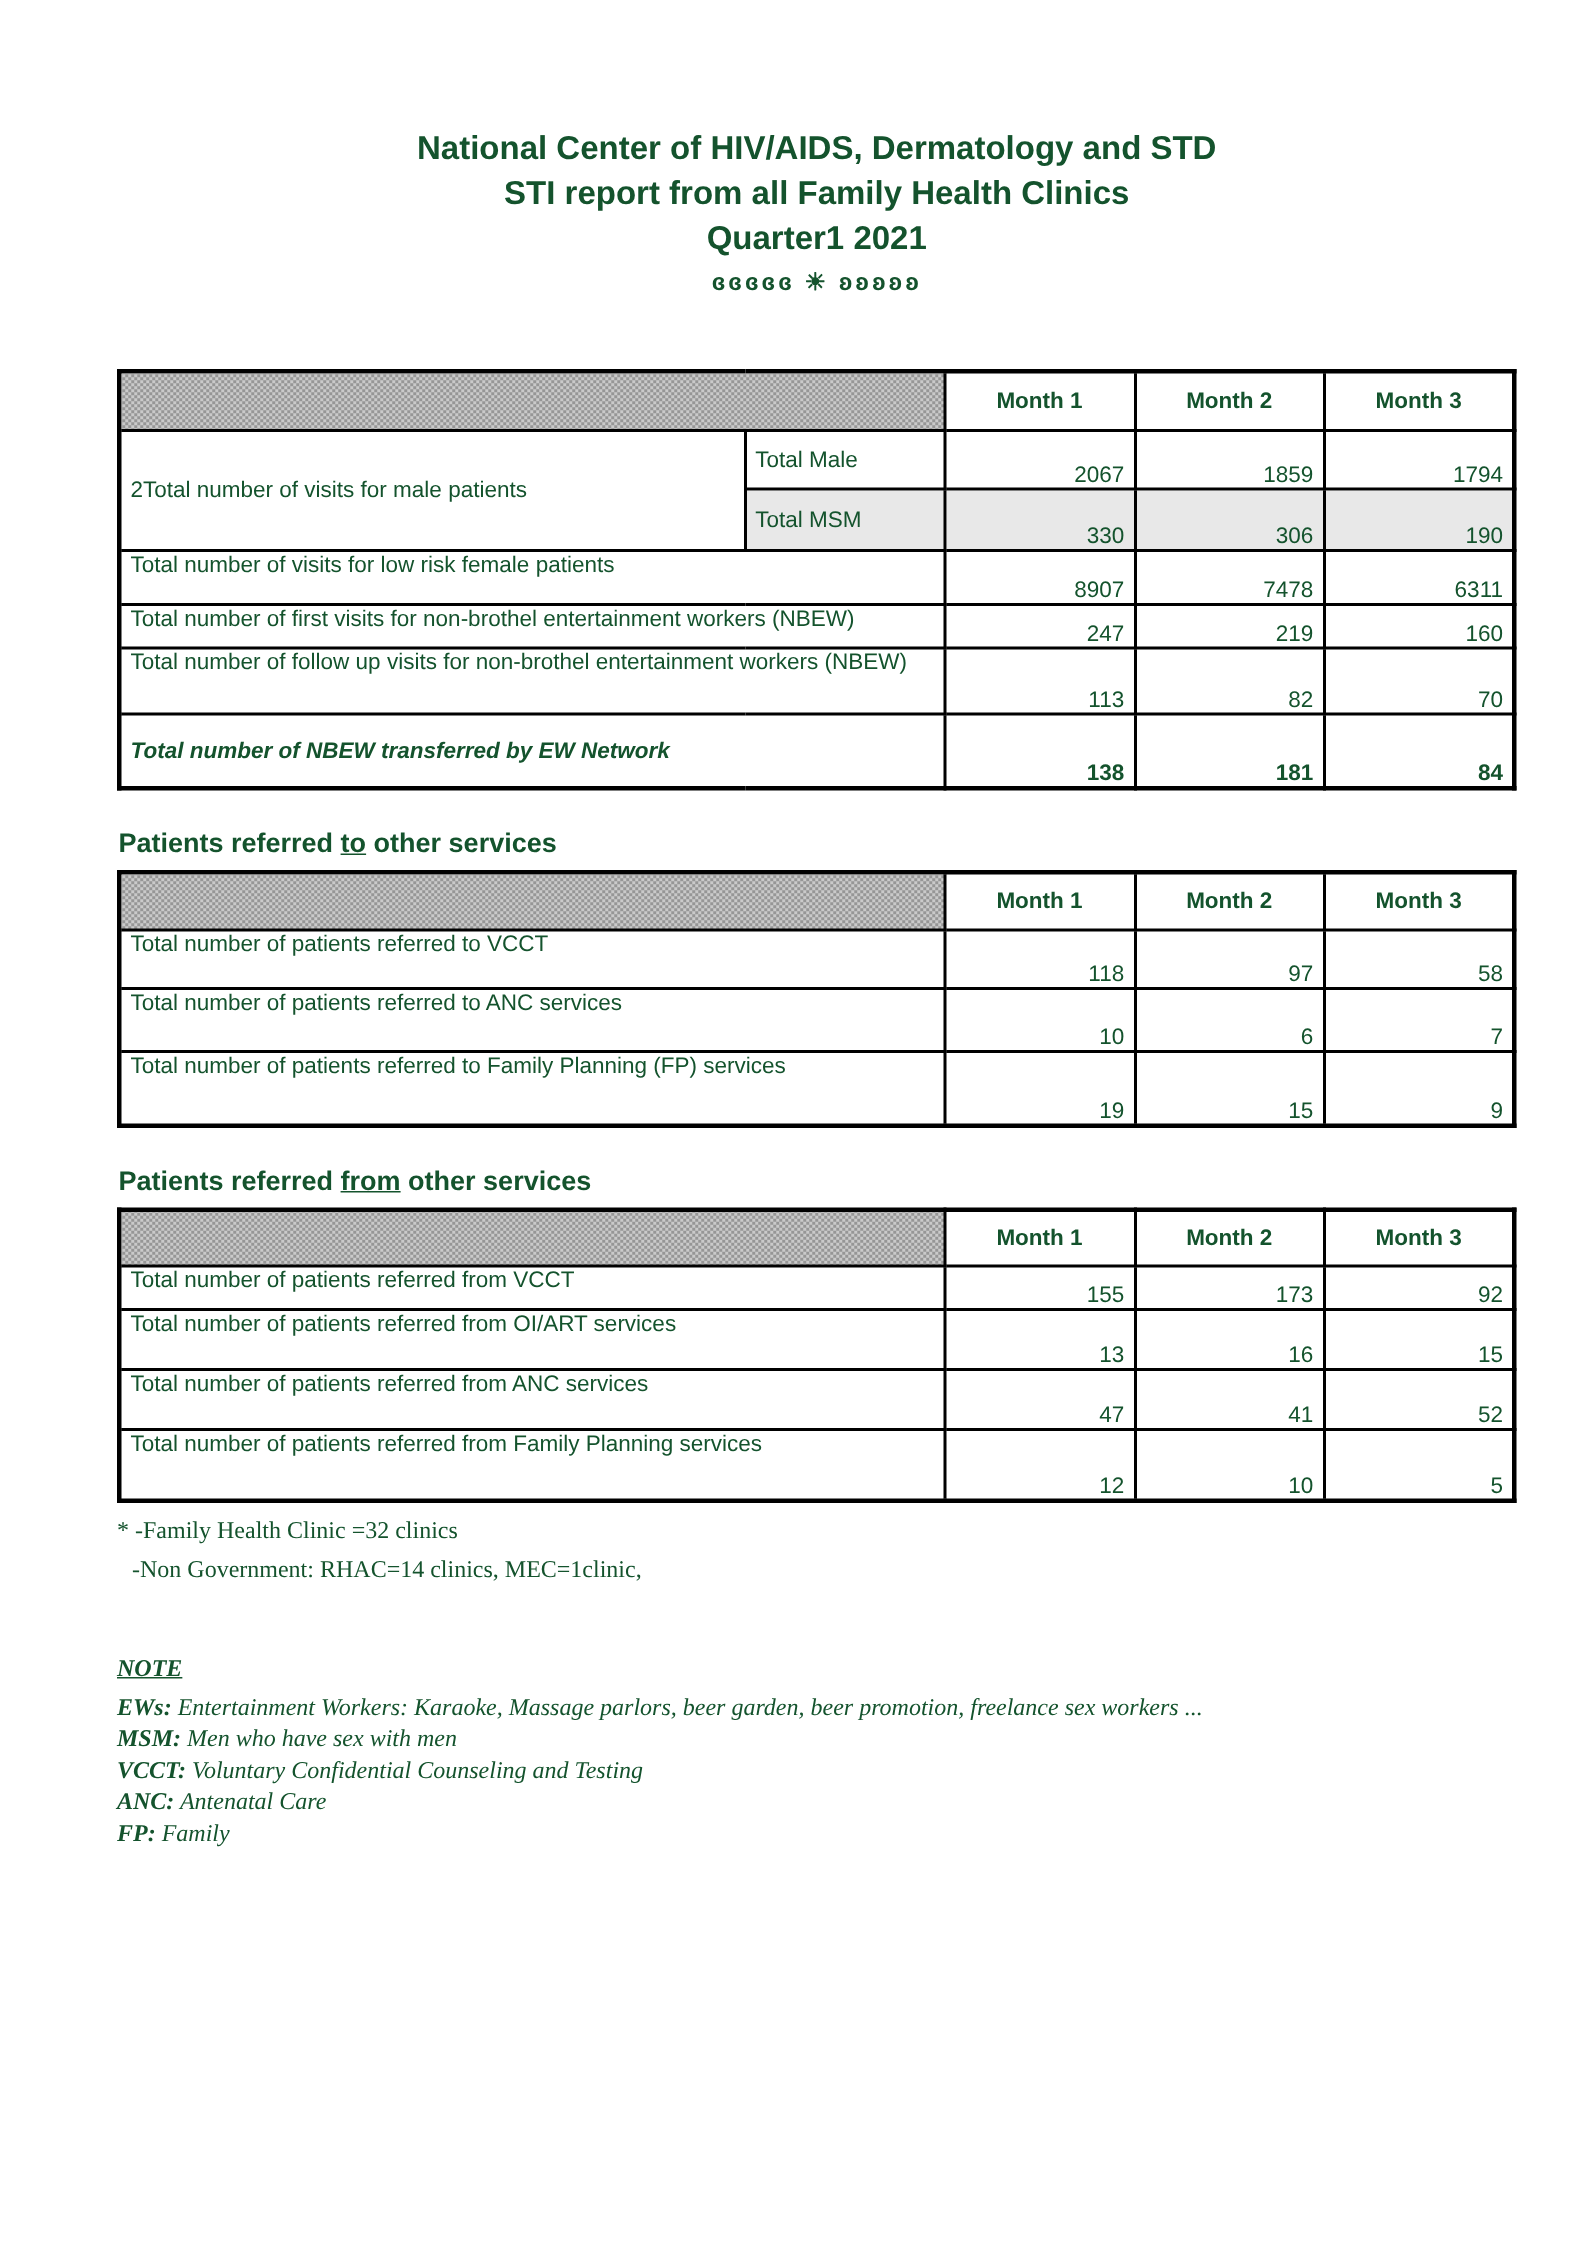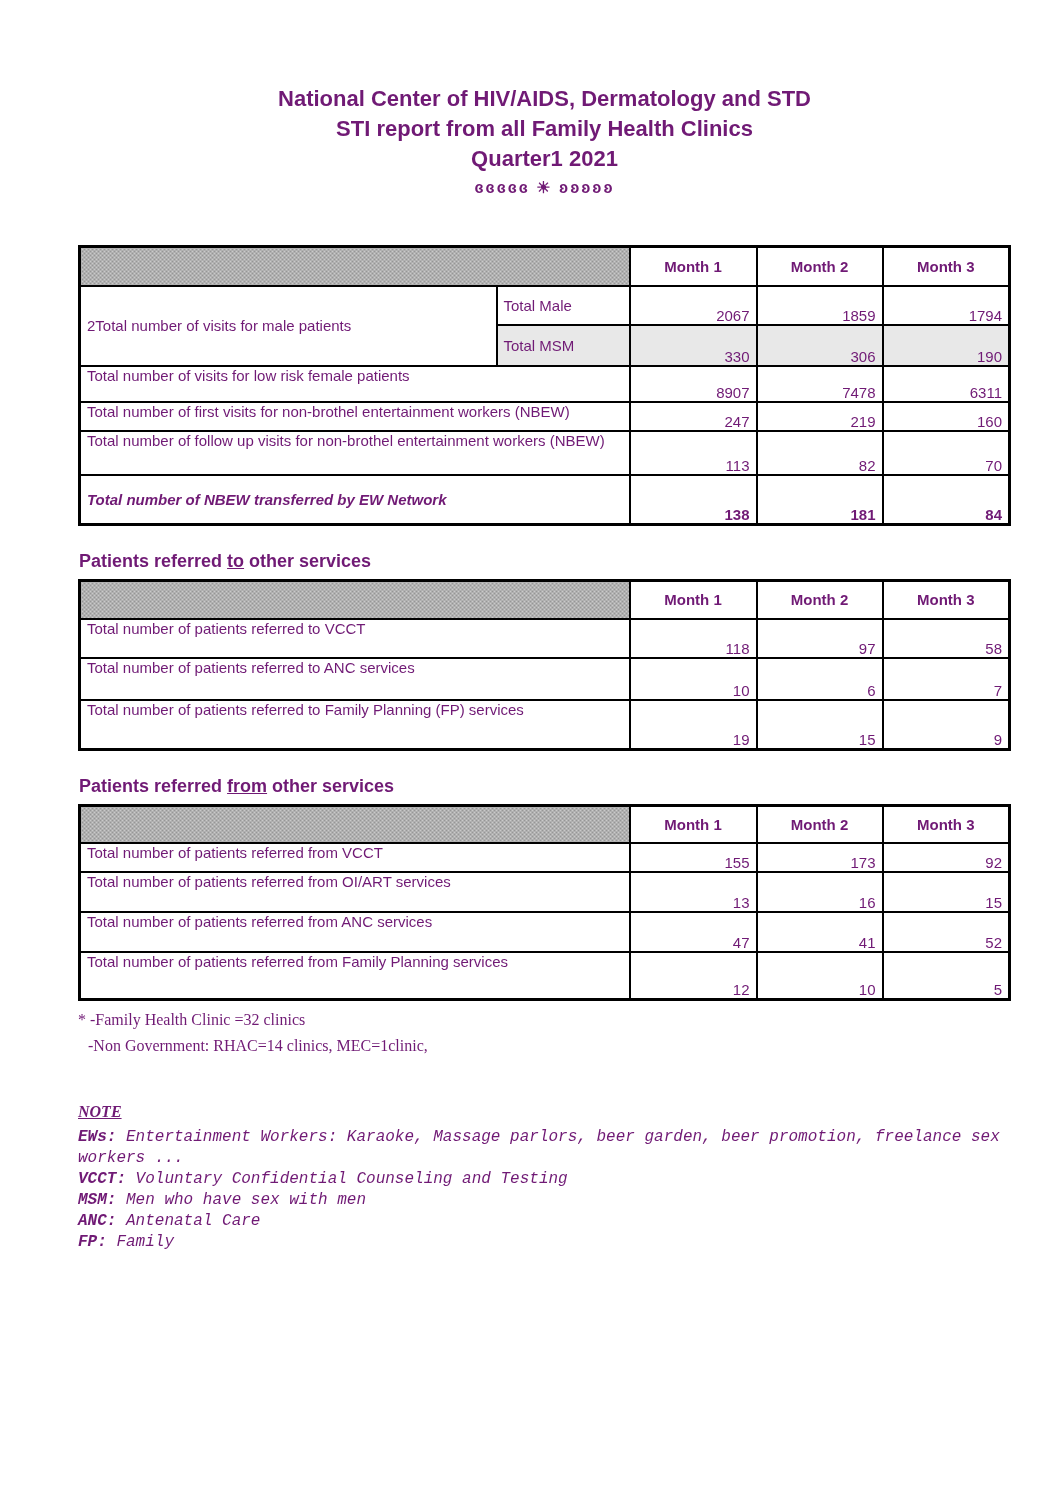--- a/index.html
+++ b/index.html
@@ -1,17 +1,17 @@
 <!DOCTYPE html>
 <html><head>
 <meta charset="utf-8">
 <style>
   html,body{margin:0;padding:0;background:#ffffff;}
   .page{
-    width:1059px;height:1496px;background:#ffffff;color:#701a75;
+    width:1059px;height:1496px;background:#ffffff;color:#14532d;
     font-family:"Liberation Sans",sans-serif;position:relative;overflow:hidden;
   }
   .content{margin-left:78px;width:933px;}
 
   
   .title{ text-align:center;font-weight:bold;font-size:22px;line-height:30px;padding-top:84px; }
   .ornament{ text-align:center;font-weight:bold;font-size:16px;letter-spacing:2px;margin-top:4px; }
 
   
   table.rpt{
@@ -40,21 +40,21 @@
   .h41{height:41px}.h42{height:42px}.h44{height:44px}.h45{height:29px}.h48{height:48px}.h50{height:50px}
 
   .sec-heading{font-weight:bold;font-size:18px;margin:25px 0 7px 1px;}
   .sec-heading .u{text-decoration:underline;}
 
   
   .footnotes{font-family:"Liberation Serif",serif;font-size:16px;margin-top:6px;line-height:26px;}
   .fn2{padding-left:10px;}
   .note{font-family:"Liberation Serif",serif;font-size:16px;margin-top:44px;}
   .note-heading{font-weight:bold;font-style:italic;text-decoration:underline;margin-bottom:6px;}
-  .note-item{font-style:italic;line-height:21px;font-family:Liberation Mono, monospace;}
+  .note-item{font-style:italic;line-height:21px;}
   .note-item .term{font-weight:bold;}
 </style>
 </head>
 <body>
 
 <div class="page">
   <div class="content">
 
     <div class="title">
       <div>National Center of HIV/AIDS, Dermatology and STD</div>
@@ -199,20 +199,20 @@
     </table>
 
     <div class="footnotes">
       <div>* -Family Health Clinic =32 clinics</div>
       <div class="fn2">-Non Government: RHAC=14 clinics, MEC=1clinic,</div>
     </div>
 
     <div class="note">
       <div class="note-heading">NOTE</div>
       <div class="note-item"><span class="term">EWs:</span><span> Entertainment Workers: Karaoke, Massage parlors, beer garden, beer promotion, freelance sex workers ...</span></div>
+      <div class="note-item"><span class="term">MSM:</span><span> Men who have sex with men</span></div>
       <div class="note-item"><span class="term">VCCT:</span><span> Voluntary Confidential Counseling and Testing</span></div>
-      <div class="note-item"><span class="term">MSM:</span><span> Men who have sex with men</span></div>
       <div class="note-item"><span class="term">ANC:</span><span> Antenatal Care</span></div>
       <div class="note-item"><span class="term">FP:</span><span> Family</span></div>
     </div>
 
   </div>
 </div>
 
 </body></html>

